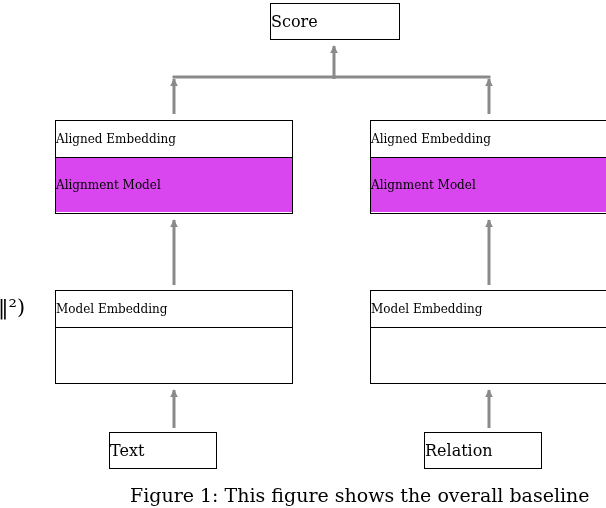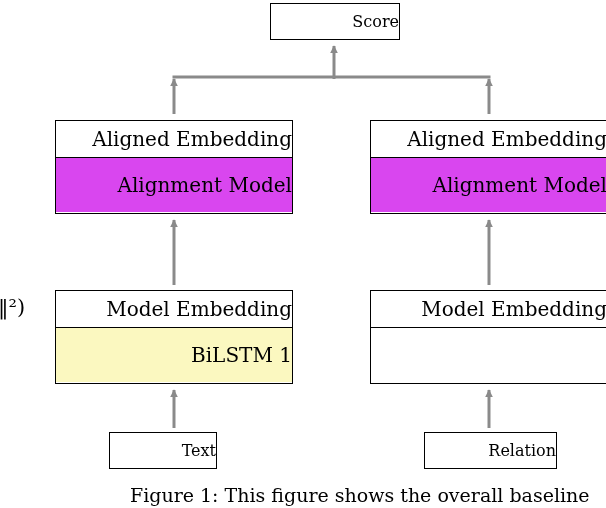--- a/index.html
+++ b/index.html
@@ -19,37 +19,37 @@
     width: 606px;
     height: 508px;
   }
   .box {
     position: absolute;
     box-sizing: border-box;
     border: 1.5px solid #000000;
     background: #ffffff;
     display: flex;
     align-items: center;
-    justify-content: flex-end;
+    justify-content: flex-start;
     font-size: 16px;
     line-height: 1.1;
     text-align: center;
   }
   .stack {
     position: absolute;
     box-sizing: border-box;
     border: 1.5px solid #000000;
     background: #ffffff;
   }
   .stack .row {
     box-sizing: border-box;
     display: flex;
     align-items: center;
-    justify-content: flex-end;
-    font-size: 20px;
+    justify-content: flex-start;
+    font-size: 12px;
     width: 100%;
   }
   .stack .row.divider { border-bottom: 1.5px solid #000000; }
   .stack .row.cyan { background: #d946ef; }
   .stack .row.yellow { background: #fbf8c0; }
   .label-plain {
     position: absolute;
     font-size: 16px;
     white-space: nowrap;
   }
@@ -93,35 +93,32 @@
     </div>
     <div class="row cyan" style="height:54px;">
       <span>Alignment Model</span>
     </div>
   </div>
 
   <div class="stack" style="left:55px; top:290px; width:238px; height:94px;">
     <div class="row divider" style="height:37px;">
       <span>Model Embedding</span>
     </div>
-    <div class="row yellow" style="height:54px;">
-      <span>BiLSTM 1</span>
-    </div>
   </div>
 
   <div class="stack" style="left:370px; top:290px; width:238px; height:94px;">
     <div class="row divider" style="height:37px;">
       <span>Model Embedding</span>
     </div>
   </div>
 
   <div class="box" style="left:109px; top:432px; width:108px; height:37px;">
     <span>Text</span>
   </div>
-  <div class="box" style="left:424px; top:432px; width:133px; height:37px;">
+  <div class="box" style="left:424px; top:432px; width:118px; height:37px;">
     <span>Relation</span>
   </div>
 
   <div class="norm" style="left:-2px; top:295px;">
     <span>‖²)</span>
   </div>
 
   <svg class="arrow" width="606" height="508" style="left:0; top:0;">
     <defs>
       <marker id="ah" markerWidth="9" markerHeight="9" refX="7.2" refY="4.5" orient="auto" markerUnits="userSpaceOnUse">

